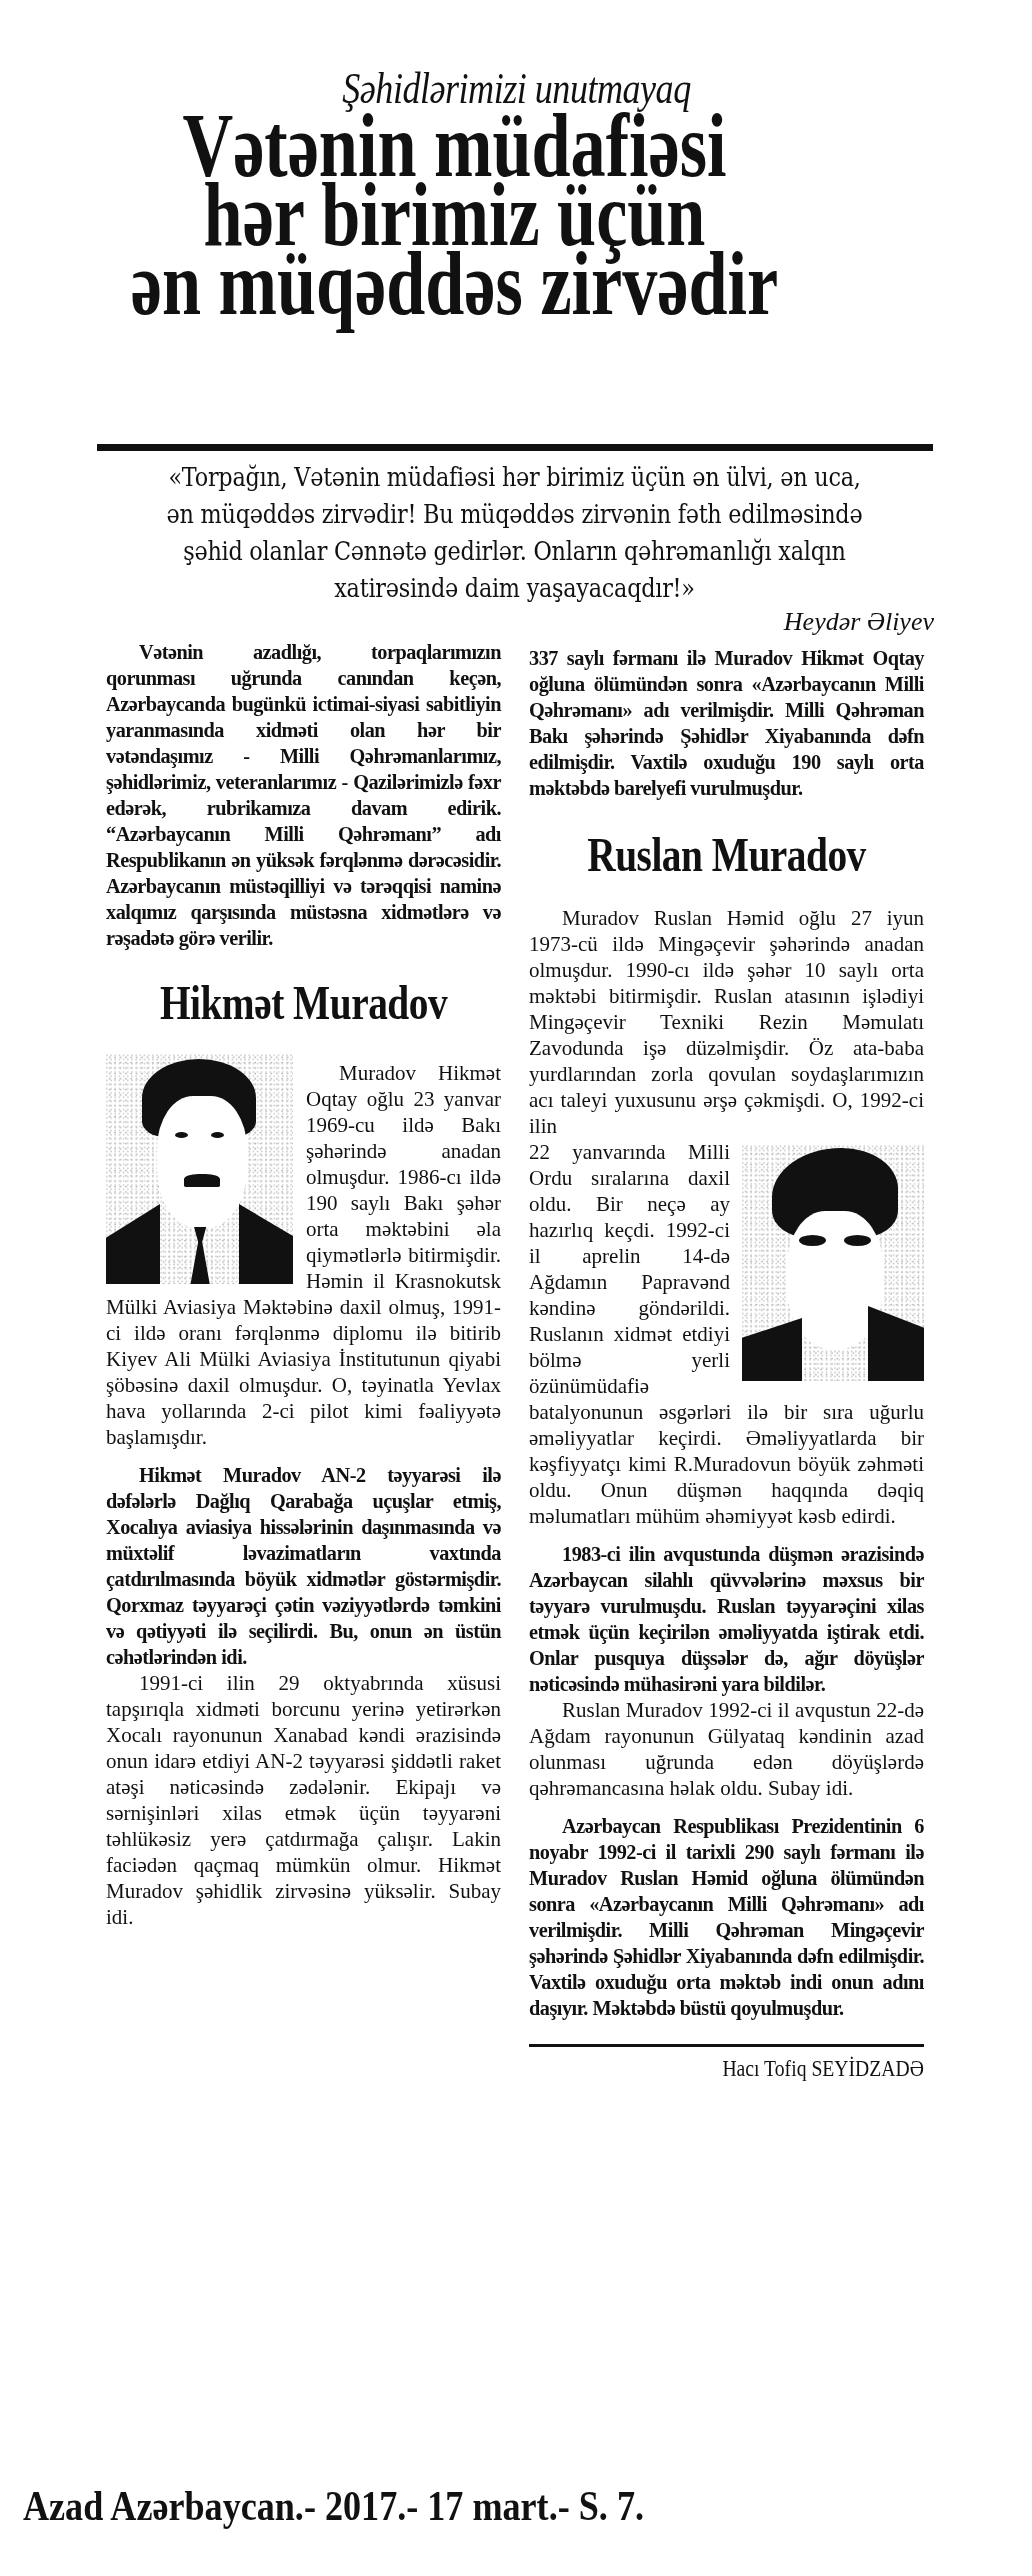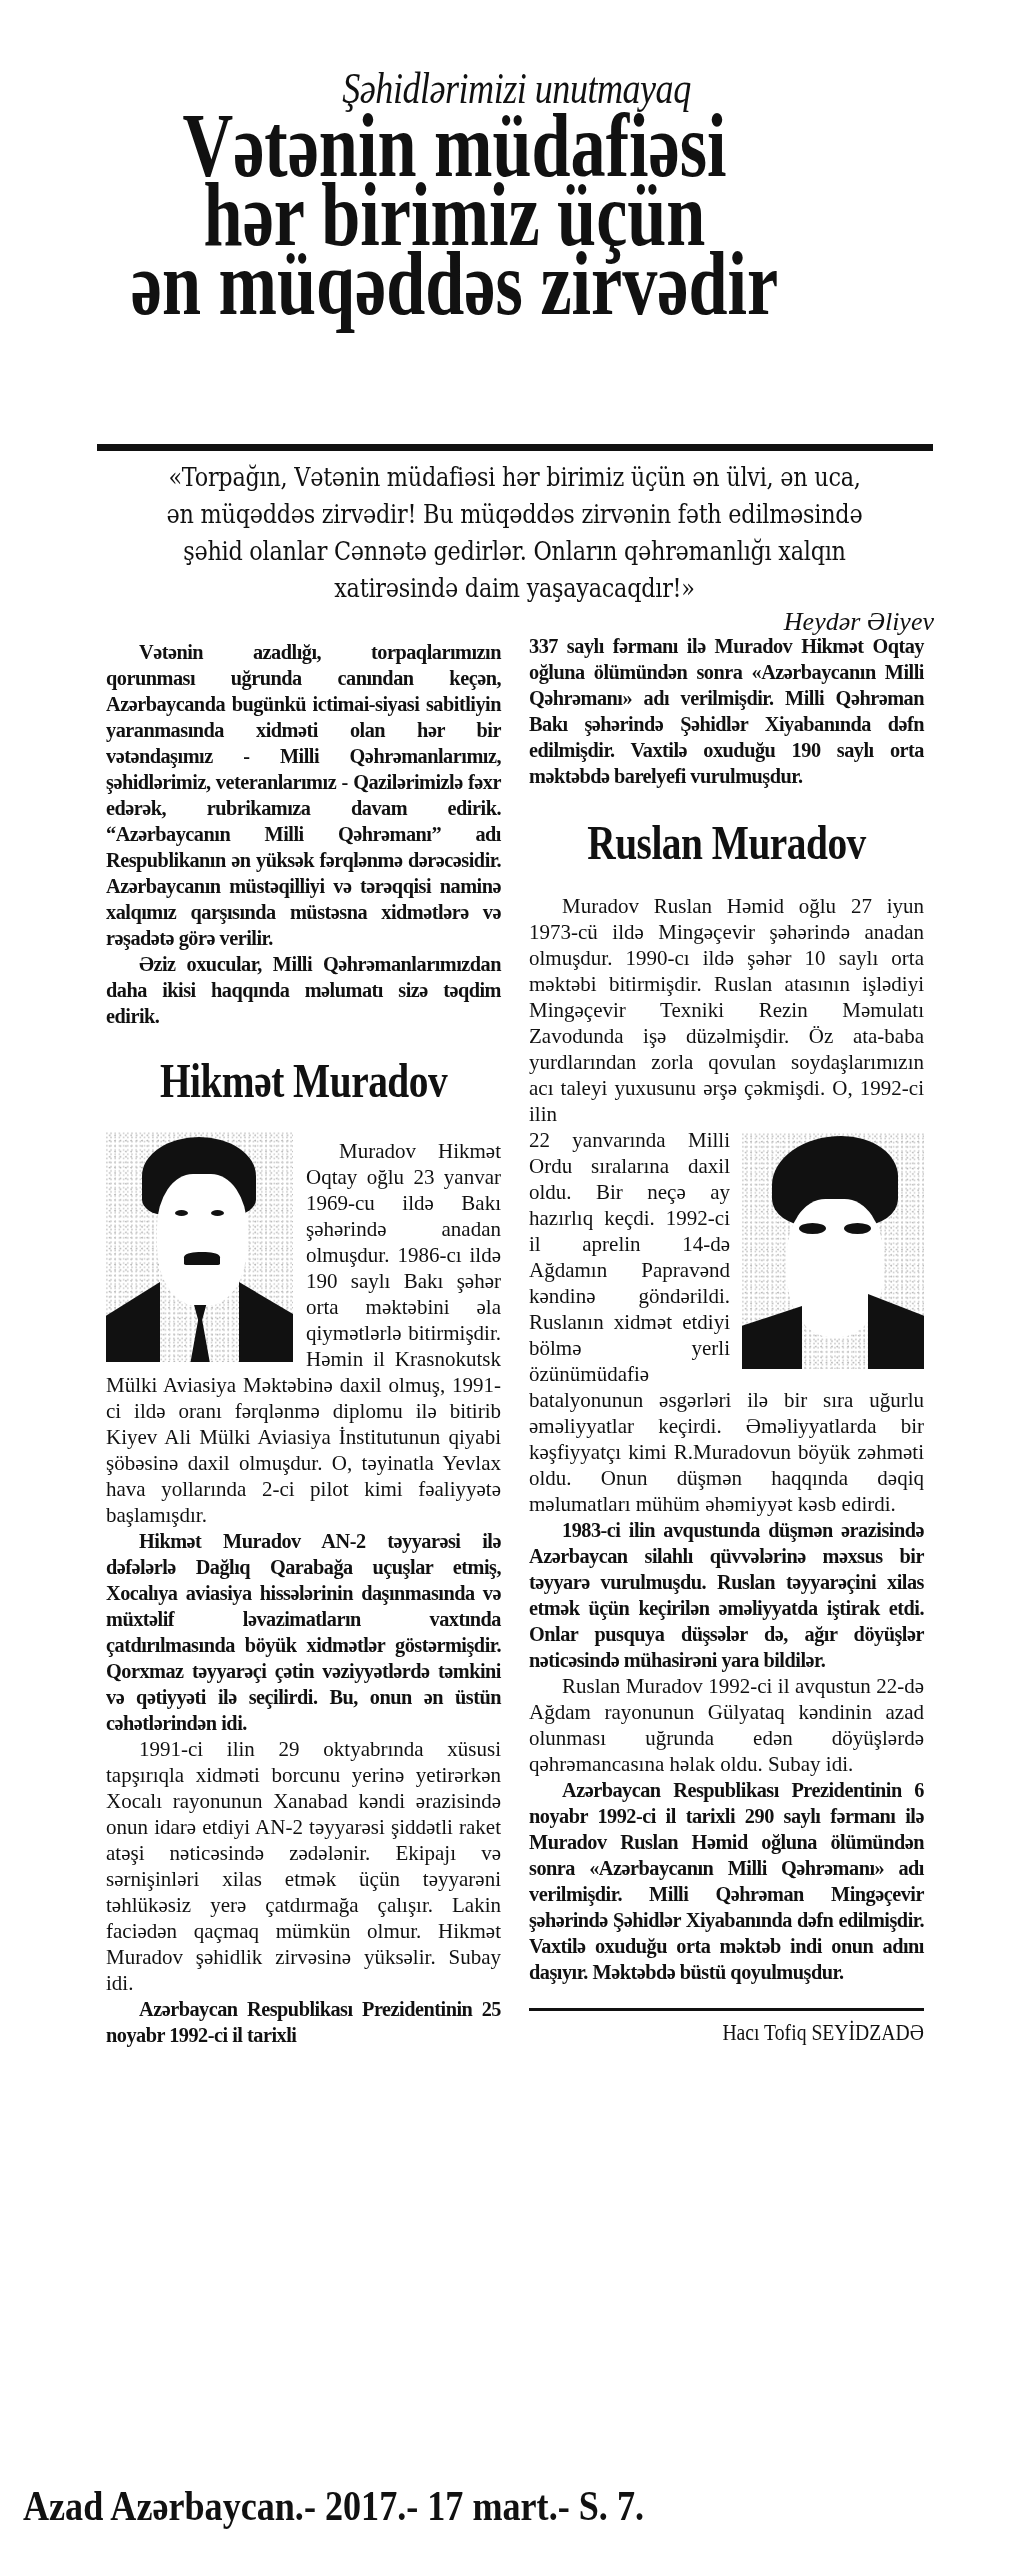--- a/index.html
+++ b/index.html
@@ -30,21 +30,21 @@
     position: absolute; right: 99px; top: 607px;
     font-family: "Liberation Serif", serif; font-style: italic; font-size: 26px; text-align: right;
   }
   .col { position: absolute; width: 395px; }
   .col-left { left: 106px; top: 610px; }
   .col-right { left: 529px; top: 633px; }
   p.t {
     margin: 0; text-align: justify; font-size: 21px; line-height: 26px;
     font-family: Liberation Serif, serif; transform-origin: left top;
   }
-  p.b { font-weight: bold; font-size: 20.3px; letter-spacing: -0.5px; }
+  p.b { font-weight: bold; font-size: 20.3px; letter-spacing: -0.5px; margin-top: 12px; }
   p.ind { text-indent: 33px; }
   .subhead {
     text-align: center; font-family: "Liberation Serif", serif; font-weight: bold;
     font-size: 48px; line-height: 1; margin: 0; transform: scaleX(0.82); letter-spacing: -0.6px;
   }
   .photo {
     background: #fff; position: relative; overflow: hidden;
   }
   .photo .bg { position: absolute; inset: 0; background:
       radial-gradient(circle at 20% 30%, #bbb 0.6px, transparent 1.2px) 0 0/4.2px 4.2px,
@@ -78,40 +78,38 @@
   <div>ən müqəddəs zirvədir</div>
 </div>
 
 <div class="rule-thick"></div>
 
 <div class="quote">«Torpağın, Vətənin müdafiəsi hər birimiz üçün ən ülvi, ən uca, ən müqəddəs zirvədir! Bu müqəddəs zirvənin fəth edilməsində şəhid olanlar Cənnətə gedirlər. Onların qəhrəmanlığı xalqın xatirəsində daim yaşayacaqdır!»</div>
 <div class="quote-author">Heydər Əliyev</div>
 
 <div class="col col-left">
   <p class="t b ind" style="margin-top:29px">Vətənin azadlığı, torpaqlarımızın qorunması uğrunda canından keçən, Azərbaycanda bugünkü ictimai-siyasi sabitliyin yaranmasında xidməti olan hər bir vətəndaşımız - Milli Qəhrəmanlarımız, şəhidlərimiz, veteranlarımız - Qazilərimizlə fəxr edərək, rubrikamıza davam edirik. “Azərbaycanın Milli Qəhrəmanı” adı Respublikanın ən yüksək fərqlənmə dərəcəsidir. Azərbaycanın müstəqilliyi və tərəqqisi naminə xalqımız qarşısında müstəsna xidmətlərə və rəşadətə görə verilir.</p>
-  <p class="t b ind">Əziz oxucular, Milli Qəhrəmanlarımızdan daha ikisi haqqında məlumatı sizə təqdim edirik.</p>
 
   <h2 class="subhead" style="margin:27.5px 0 24px 0">Hikmət Muradov</h2>
 
   <div class="photo float-left" style="width:187px;height:230px">
     <div class="bg"></div>
     <div class="hair" style="left:36px;top:4.8px;width:114px;height:78px"></div>
     <div class="face" style="left:51px;top:42px;width:90px;height:132px"></div>
     <div class="feat" style="left:69px;top:78px;width:13px;height:6px"></div>
     <div class="feat" style="left:105px;top:78px;width:13px;height:6px"></div>
     <div class="feat" style="left:78px;top:120px;width:36px;height:13px;border-radius:40% 40% 10% 10%"></div>
     <div class="body" style="left:0;top:150px;width:54px;height:84px;clip-path:polygon(100% 0,100% 100%,0 100%,0 40%)"></div>
     <div class="body" style="left:133px;top:150px;width:57px;height:84px;clip-path:polygon(0 0,100% 40%,100% 100%,0 100%)"></div>
     <div class="tie" style="left:84px;top:173px;width:20.3px;height:60px;clip-path:polygon(20% 0,80% 0,60% 25%,100% 100%,0 100%,40% 25%)"></div>
   </div>
 
   <p class="t ind" style="margin-top:33px">Muradov Hikmət Oqtay oğlu 23 yanvar 1969-cu ildə Bakı şəhərində anadan olmuşdur. 1986-cı ildə 190 saylı Bakı şəhər orta məktəbini əla qiymətlərlə bitirmişdir. Həmin il Krasnokutsk Mülki Aviasiya Məktəbinə daxil olmuş, 1991-ci ildə oranı fərqlənmə diplomu ilə bitirib Kiyev Ali Mülki Aviasiya İnstitutunun qiyabi şöbəsinə daxil olmuşdur. O, təyinatla Yevlax hava yollarında 2-ci pilot kimi fəaliyyətə başlamışdır.</p>
   <p class="t b ind">Hikmət Muradov AN-2 təyyarəsi ilə dəfələrlə Dağlıq Qarabağa uçuşlar etmiş, Xocalıya aviasiya hissələrinin daşınmasında və müxtəlif ləvazimatların vaxtında çatdırılmasında böyük xidmətlər göstərmişdir. Qorxmaz təyyarəçi çətin vəziyyətlərdə təmkini və qətiyyəti ilə seçilirdi. Bu, onun ən üstün cəhətlərindən idi.</p>
   <p class="t ind">1991-ci ilin 29 oktyabrında xüsusi tapşırıqla xidməti borcunu yerinə yetirərkən Xocalı rayonunun Xanabad kəndi ərazisində onun idarə etdiyi AN-2 təyyarəsi şiddətli raket atəşi nəticəsində zədələnir. Ekipajı və sərnişinləri xilas etmək üçün təyyarəni təhlükəsiz yerə çatdırmağa çalışır. Lakin faciədən qaçmaq mümkün olmur. Hikmət Muradov şəhidlik zirvəsinə yüksəlir. Subay idi.</p>
-  <p class="t b ind" id="h1p4">Azərbaycan Respublikası Prezidentinin 25 noyabr 1992-ci il tarixli</p>
 </div>
 
 <div class="col col-right">
   <p class="t b" id="h1p4cont">337 saylı fərmanı ilə Muradov Hikmət Oqtay oğluna ölümündən sonra «Azərbaycanın Milli Qəhrəmanı» adı verilmişdir. Milli Qəhrəman Bakı şəhərində Şəhidlər Xiyabanında dəfn edilmişdir. Vaxtilə oxuduğu 190 saylı orta məktəbdə barelyefi vurulmuşdur.</p>
 
   <h2 class="subhead" style="margin:30px 0 26px 0">Ruslan Muradov</h2>
 
   <p class="t ind" id="h2p1a">Muradov Ruslan Həmid oğlu 27 iyun 1973-cü ildə Mingəçevir şəhərində anadan olmuşdur. 1990-cı ildə şəhər 10 saylı orta məktəbi bitirmişdir. Ruslan atasının işlədiyi Mingəçevir Texniki Rezin Məmulatı Zavodunda işə düzəlmişdir. Öz ata-baba yurdlarından zorla qovulan soydaşlarımızın acı taleyi yuxusunu ərşə çəkmişdi. O, 1992-ci ilin</p>
   <div class="photo float-right" style="width:182px;height:236px">
     <div class="bg"></div>

